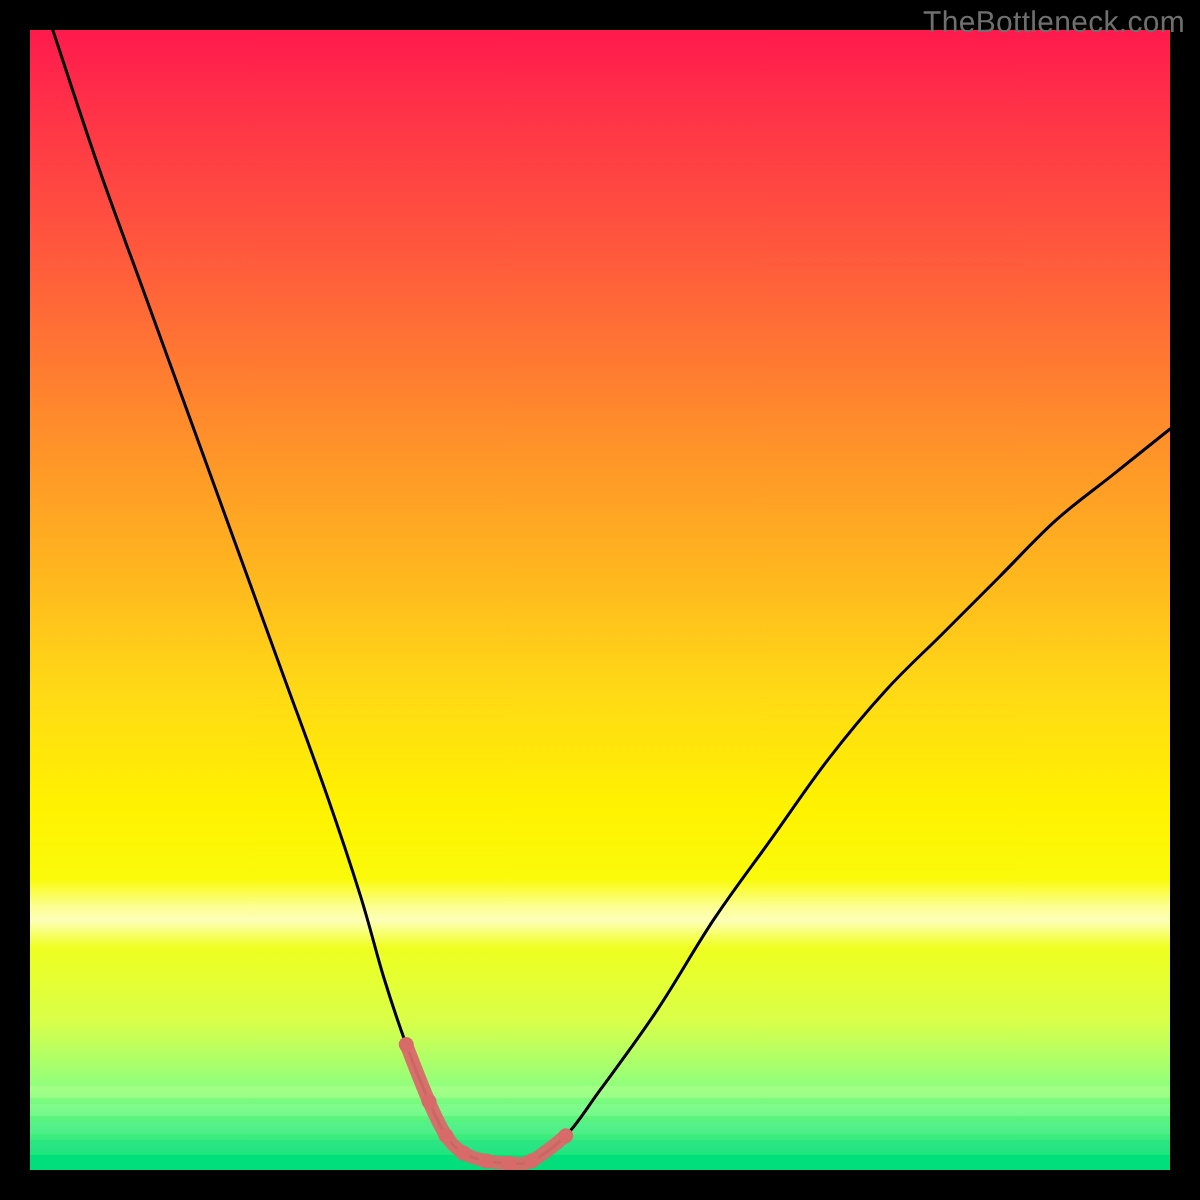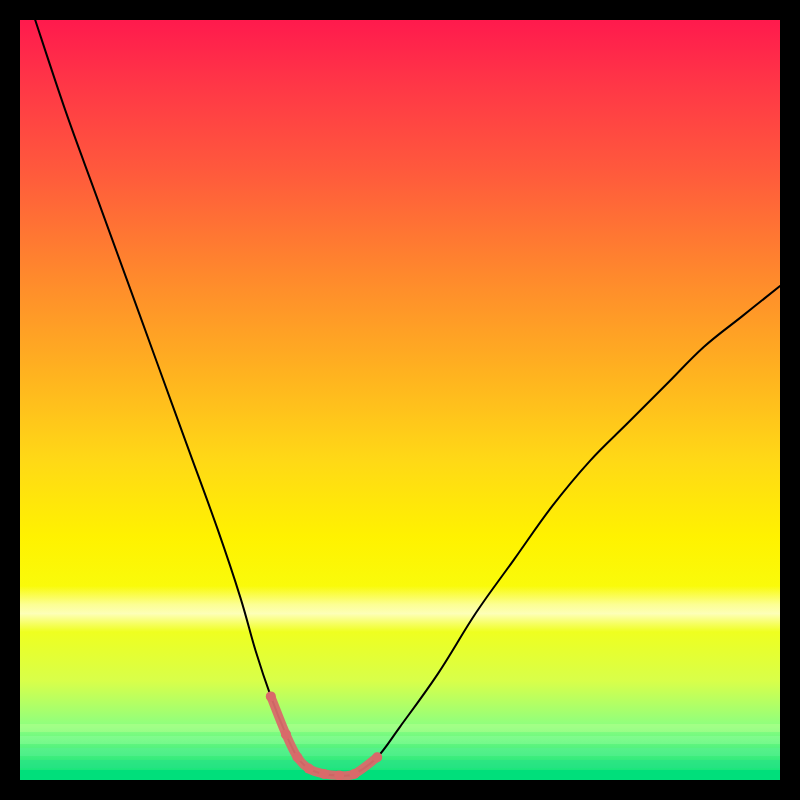--- a/index.html
+++ b/index.html
@@ -108,13 +108,14 @@
         <circle cx="266.00" cy="714.40" r="5" fill="#d96a6a"></circle>
         <circle cx="277.40" cy="737.20" r="5" fill="#d96a6a"></circle>
         <circle cx="288.80" cy="748.60" r="5" fill="#d96a6a"></circle>
         <circle cx="304.00" cy="753.92" r="5" fill="#d96a6a"></circle>
         <circle cx="319.20" cy="755.44" r="5" fill="#d96a6a"></circle>
         <circle cx="334.40" cy="753.92" r="5" fill="#d96a6a"></circle>
         <circle cx="357.20" cy="737.20" r="5" fill="#d96a6a"></circle>
       </svg>
   </div>
 
+  <div class="watermark">TheBottleneck.com</div>
 </div>
 
 </body></html>

